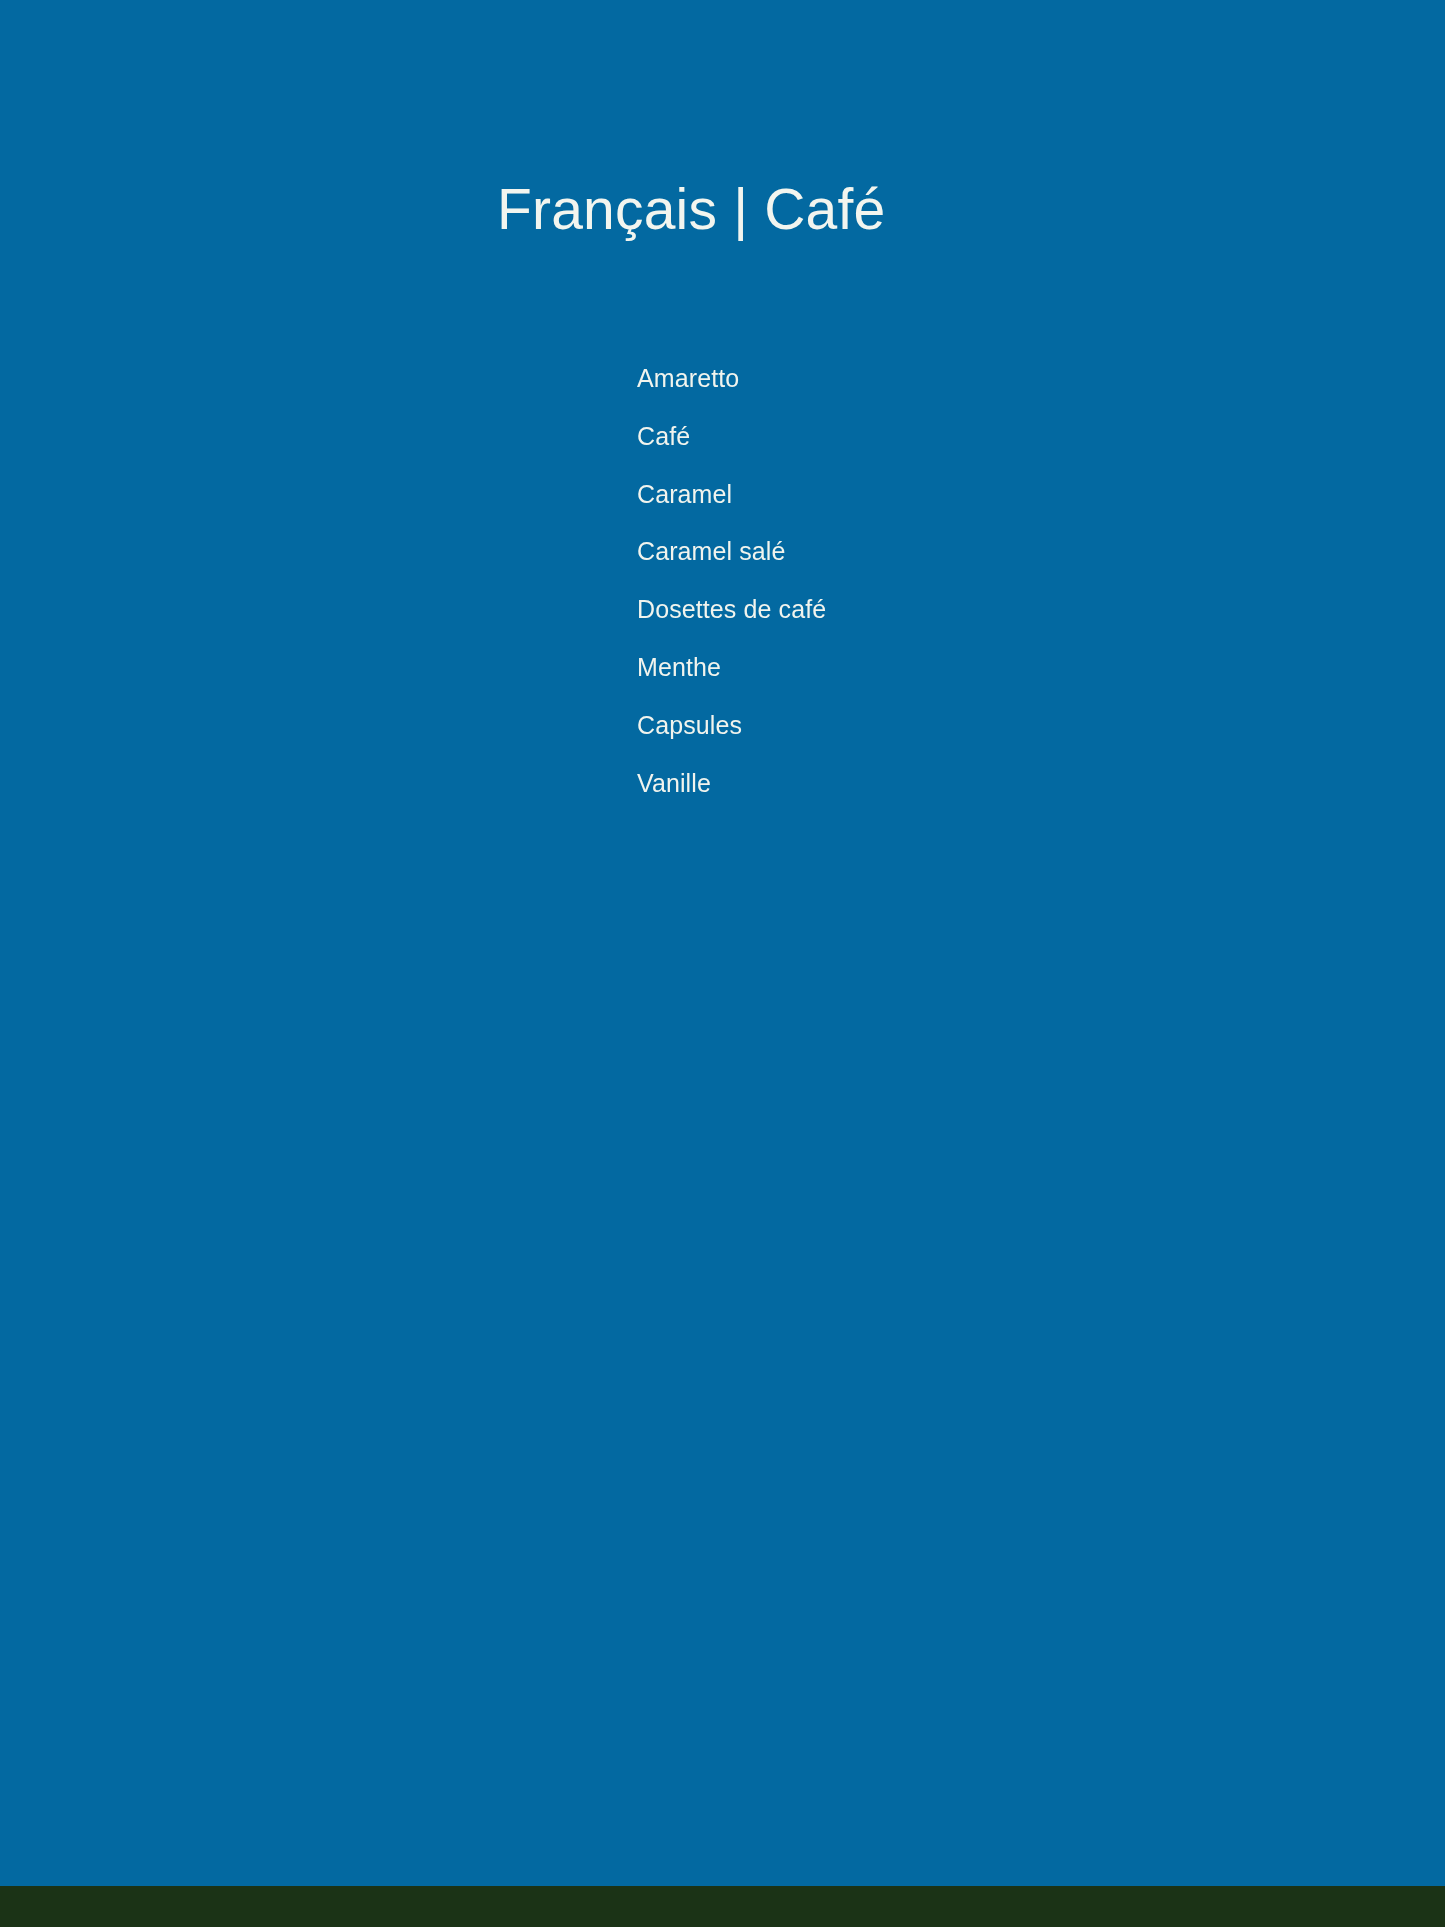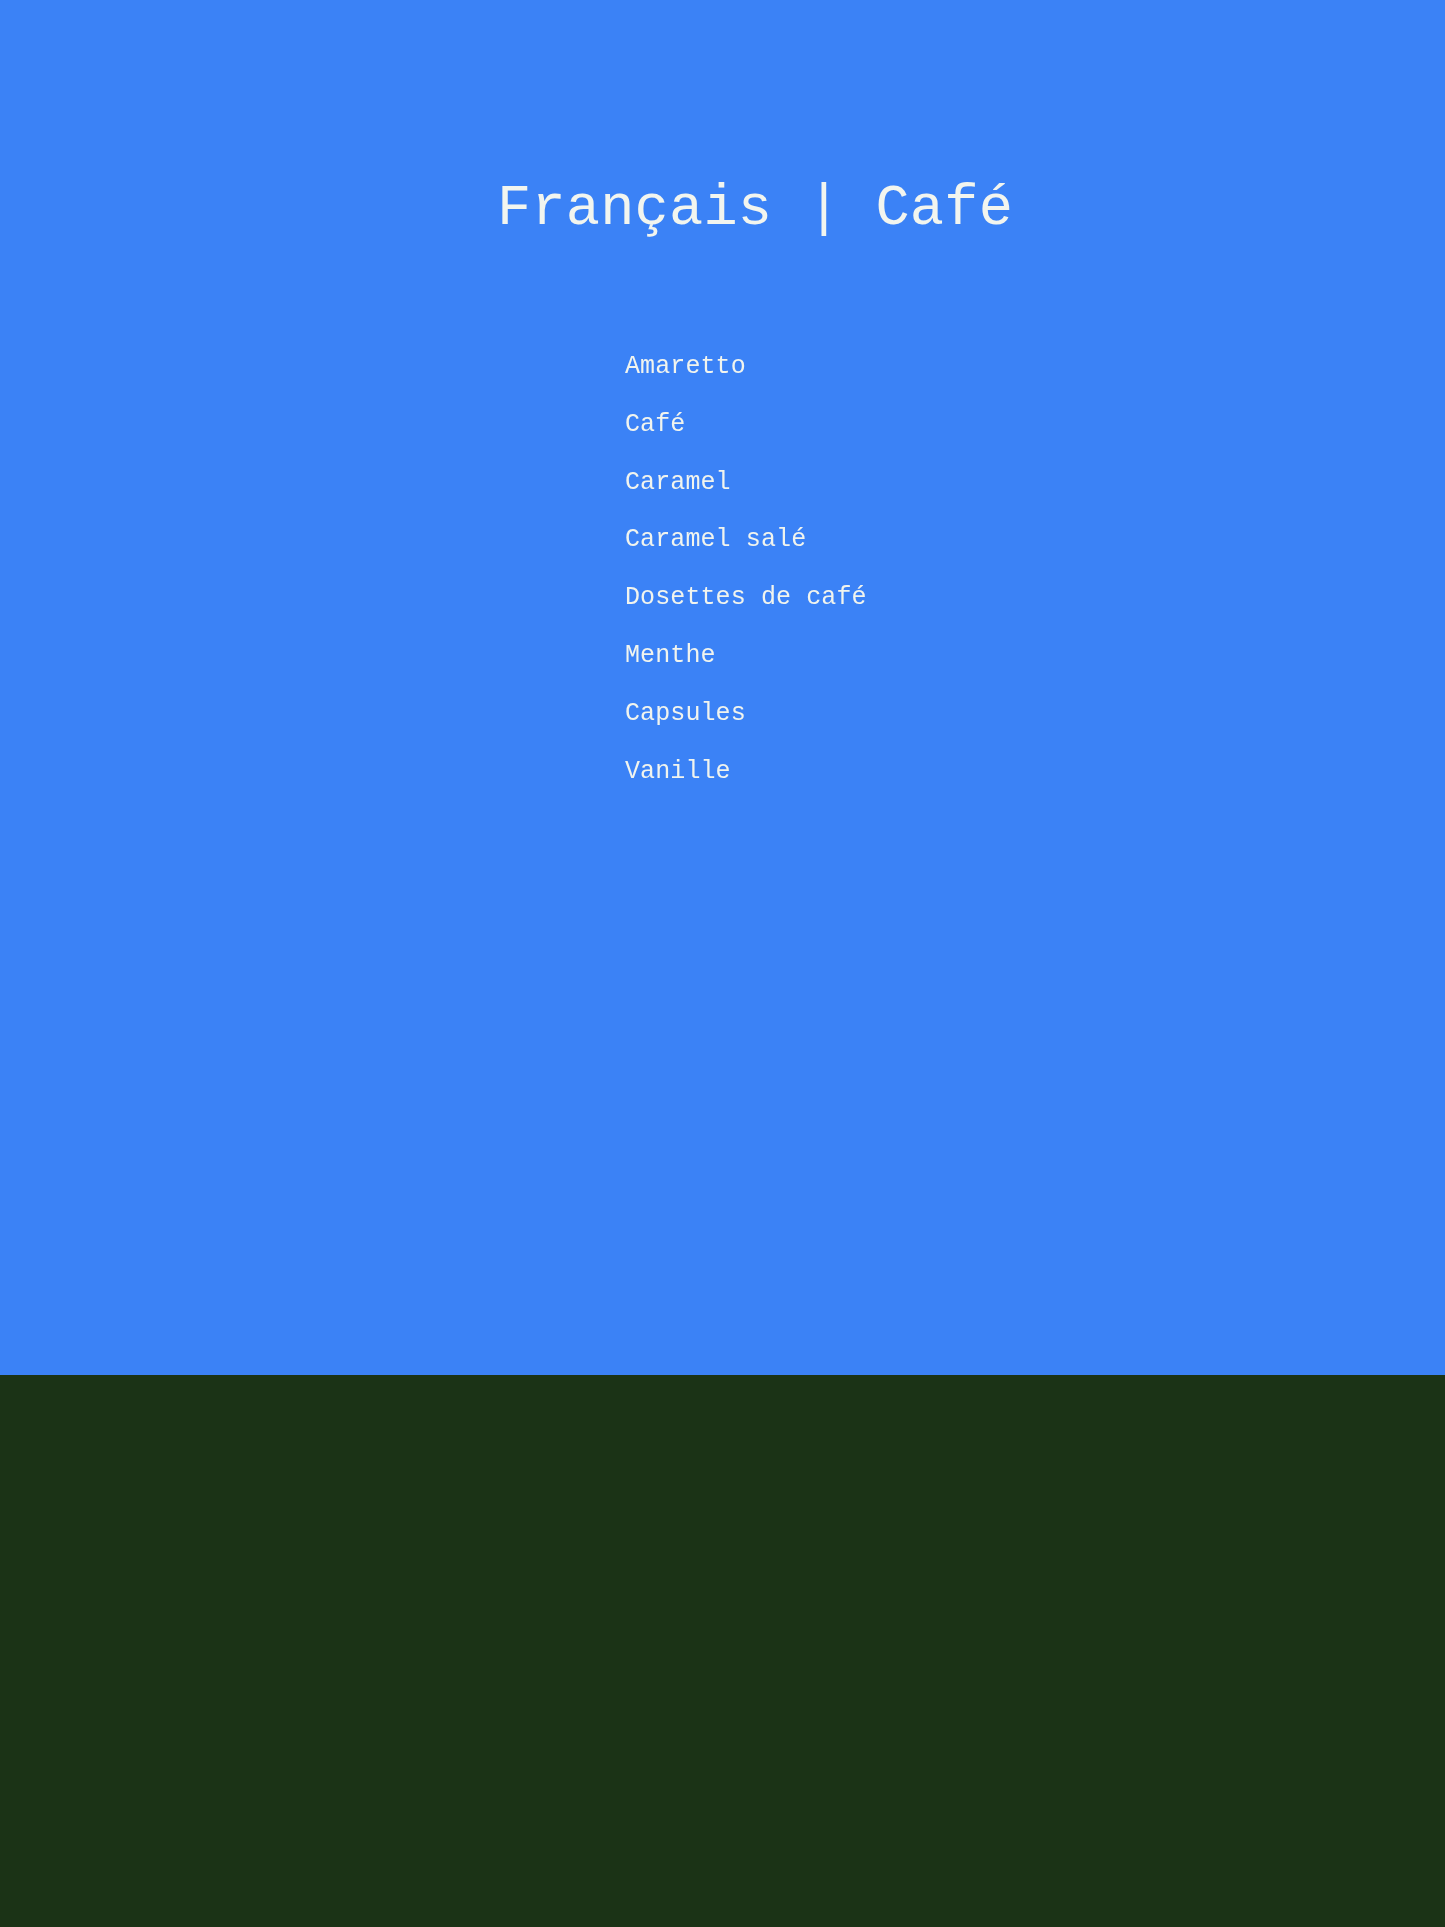--- a/index.html
+++ b/index.html
@@ -10,41 +10,40 @@
     width: 1445px;
     height: 1927px;
     background: #1b3316;
     font-family: "Liberation Sans", sans-serif;
     -webkit-font-smoothing: antialiased;
     overflow: hidden;
   }
   .page {
     position: relative;
     width: 1445px;
-    height: 1375px;
-    background: #3b82f6;
-    font-family: Liberation Mono, monospace;
+    height: 1886px;
+    background: #0369a1;
   }
   .page-title {
     position: absolute;
     left: 497px;
     top: 140px;
     font-size: 57px;
     font-weight: 400;
     color: #f2f5ef;
     letter-spacing: 0.2px;
     white-space: nowrap;
     line-height: 1.1;
   }
   .term-list {
     position: absolute;
     left: 625px;
     top: 338px;
     width: 640px;
-    margin: 0;
+    margin: 12px;
     padding: 0;
     list-style: none;
   }
   .term-list li {
     font-size: 25px;
     font-weight: 400;
     color: #f1f4ee;
     line-height: 57.8px;
     letter-spacing: 0.1px;
     white-space: nowrap;

